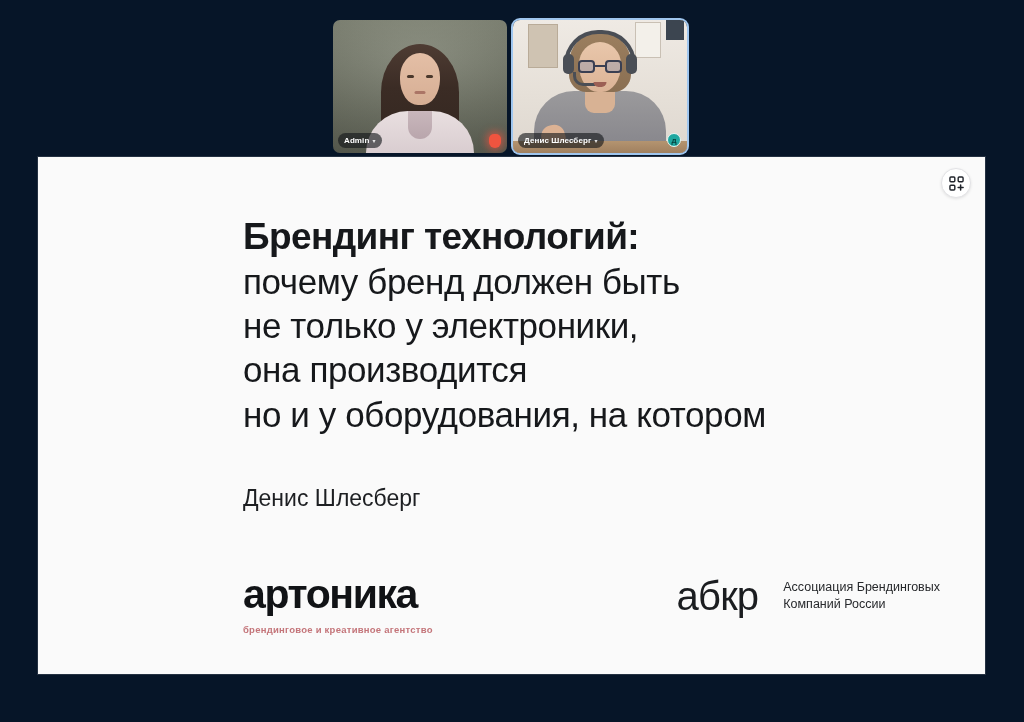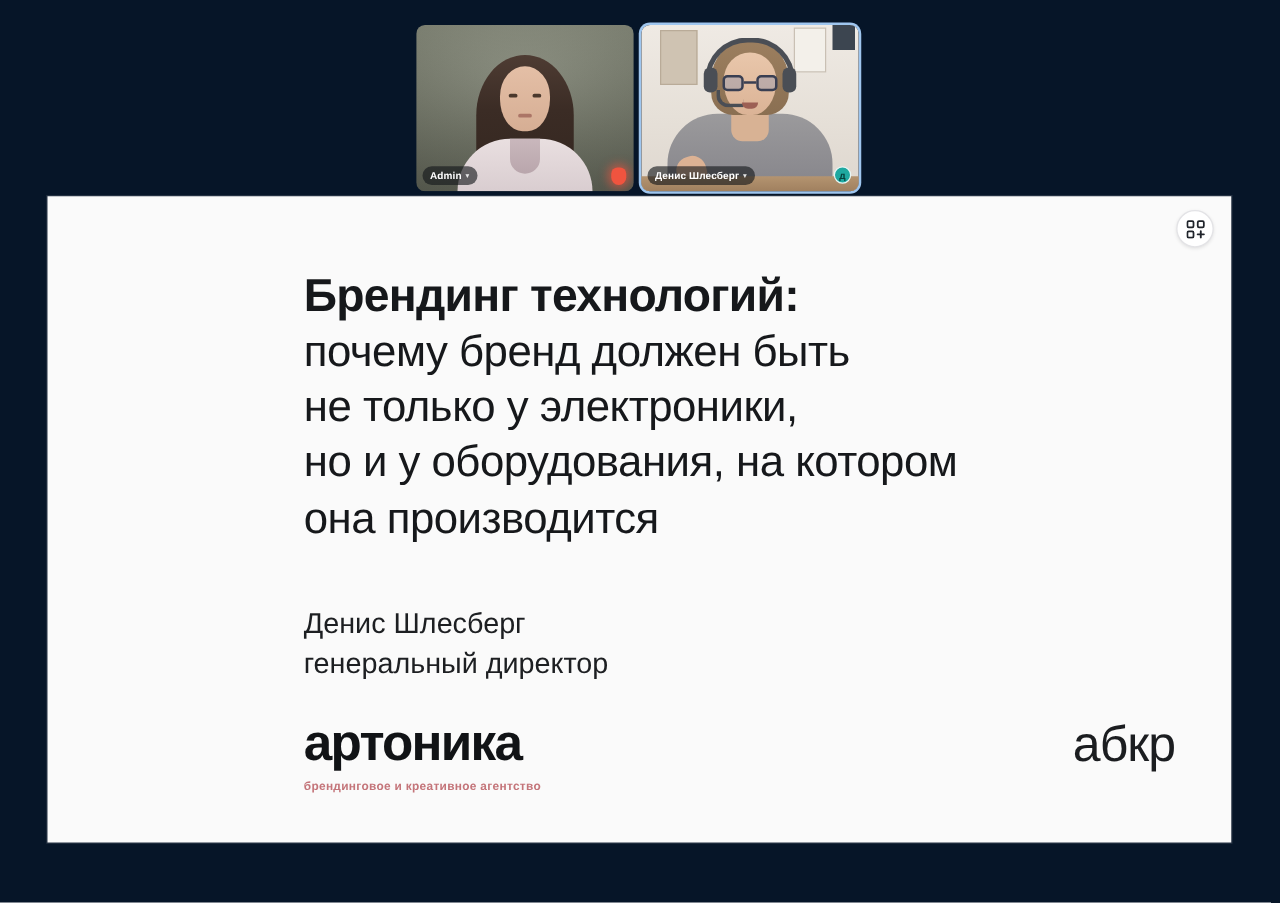--- a/index.html
+++ b/index.html
@@ -479,34 +479,37 @@
       <path d="M12.4 9.6 v5.3 M9.75 12.25 h5.3" stroke="#20242b" stroke-width="1.6" stroke-linecap="round"></path>
     </svg>
   </div>
 
   <div class="slide-inner">
     <div class="headline">Брендинг технологий:</div>
 
     <div class="subline">
       <div>почему бренд должен быть</div>
       <div>не только у электроники,</div>
+      <div>она производится</div>
       <div>но и у оборудования, на котором</div>
-      <div>она производится</div>
     </div>
 
     <div class="speaker">
       <div>Денис Шлесберг</div>
-      <div>генеральный директор</div>
     </div>
   </div>
 
   <div class="footer">
 
     <div class="artonika">
       <div class="artonika-word">артоника</div>
       <div class="artonika-tag">брендинговое и креативное агентство</div>
     </div>
 
     <div class="abkr">
       <div class="abkr-word">абкр</div>
+      <div class="abkr-sub">
+        <div>Ассоциация Брендинговых</div>
+        <div>Компаний России</div>
+      </div>
     </div>
   </div>
 </div>
 
 </body></html>

